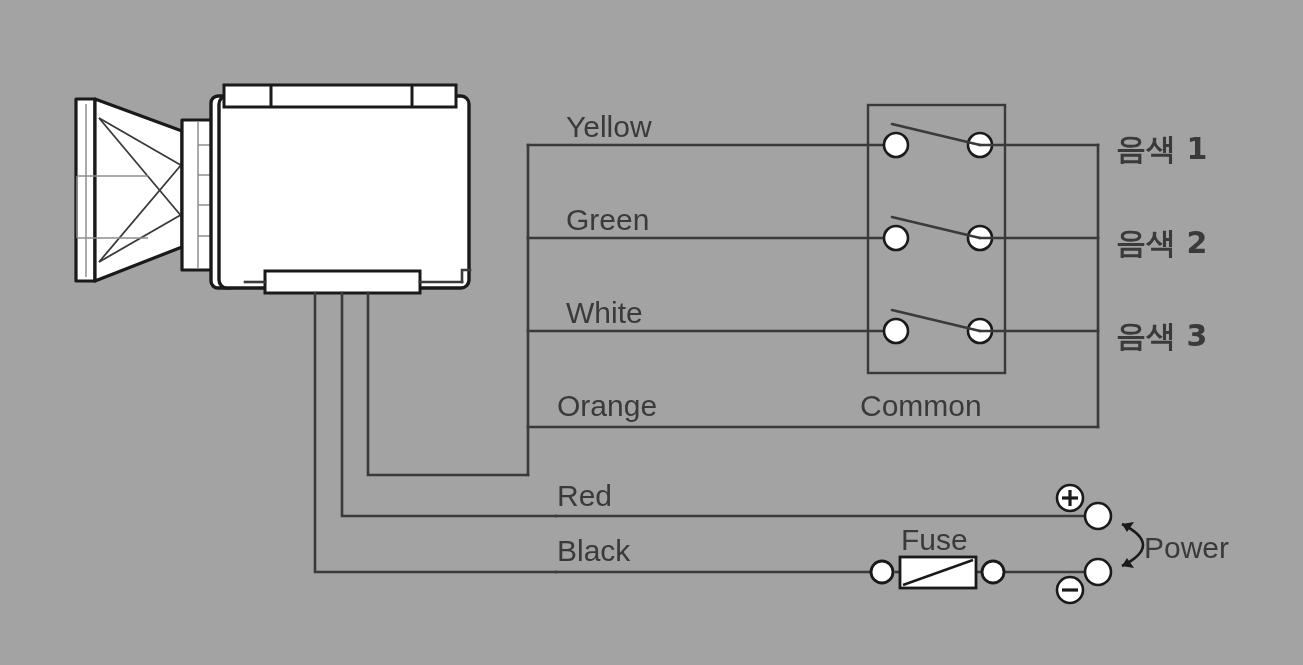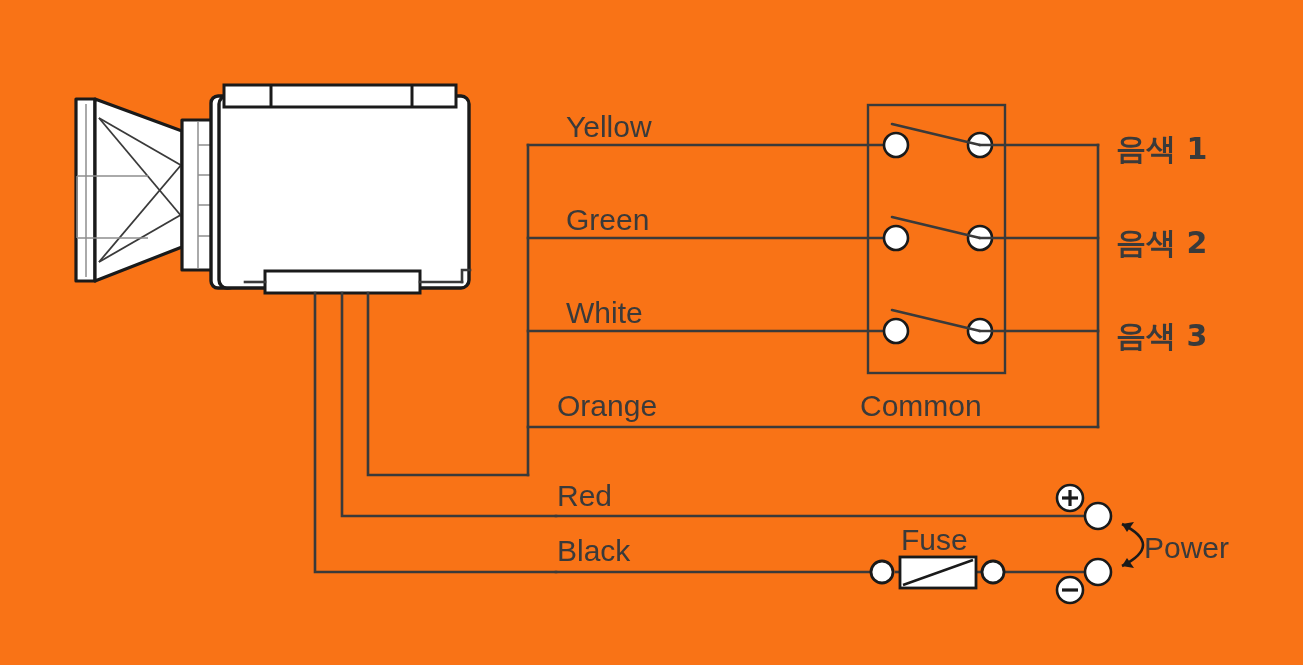--- a/index.html
+++ b/index.html
@@ -7,21 +7,21 @@
     padding: 0;
     background: #ffffff;
   }
   body {
     font-family: "Liberation Sans", "DejaVu Sans", sans-serif;
   }
   #diagram-root {
     position: relative;
     width: 1303px;
     height: 665px;
-    background: #f97316;
+    background: #a3a3a3;
     overflow: hidden;
   }
   svg.canvas {
     position: absolute;
     top: 0;
     left: 0;
     width: 1303px;
     height: 665px;
     display: block;
   }

